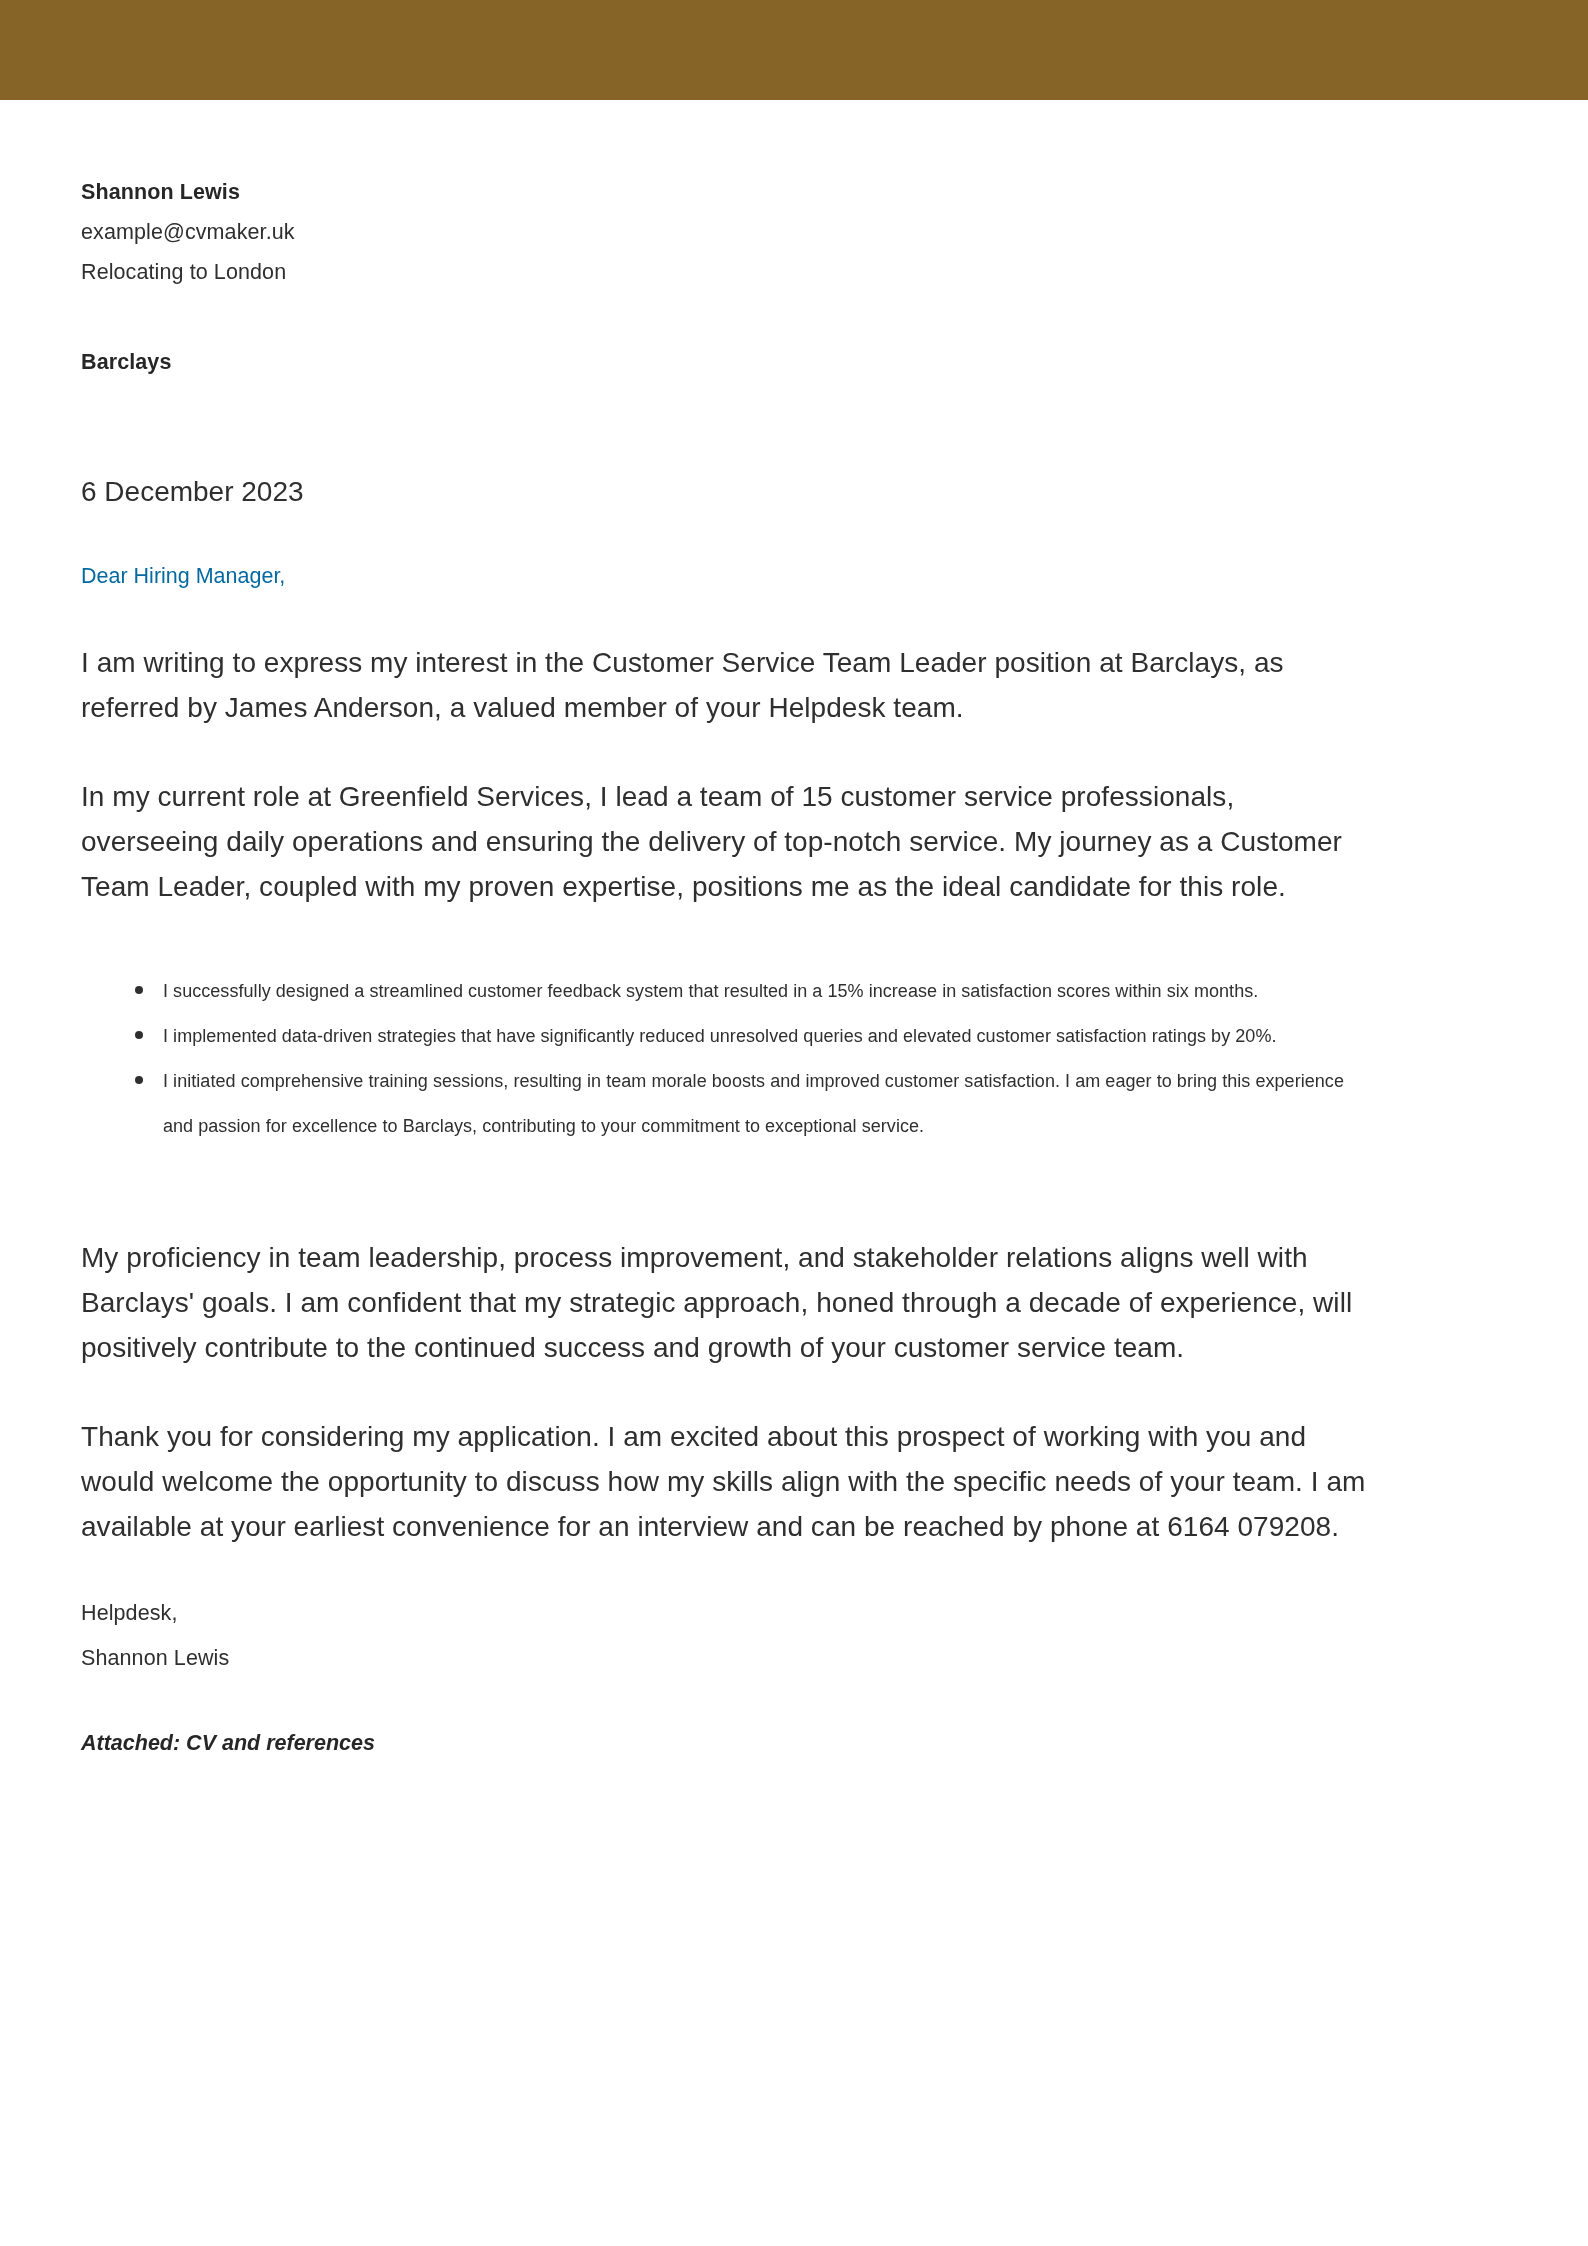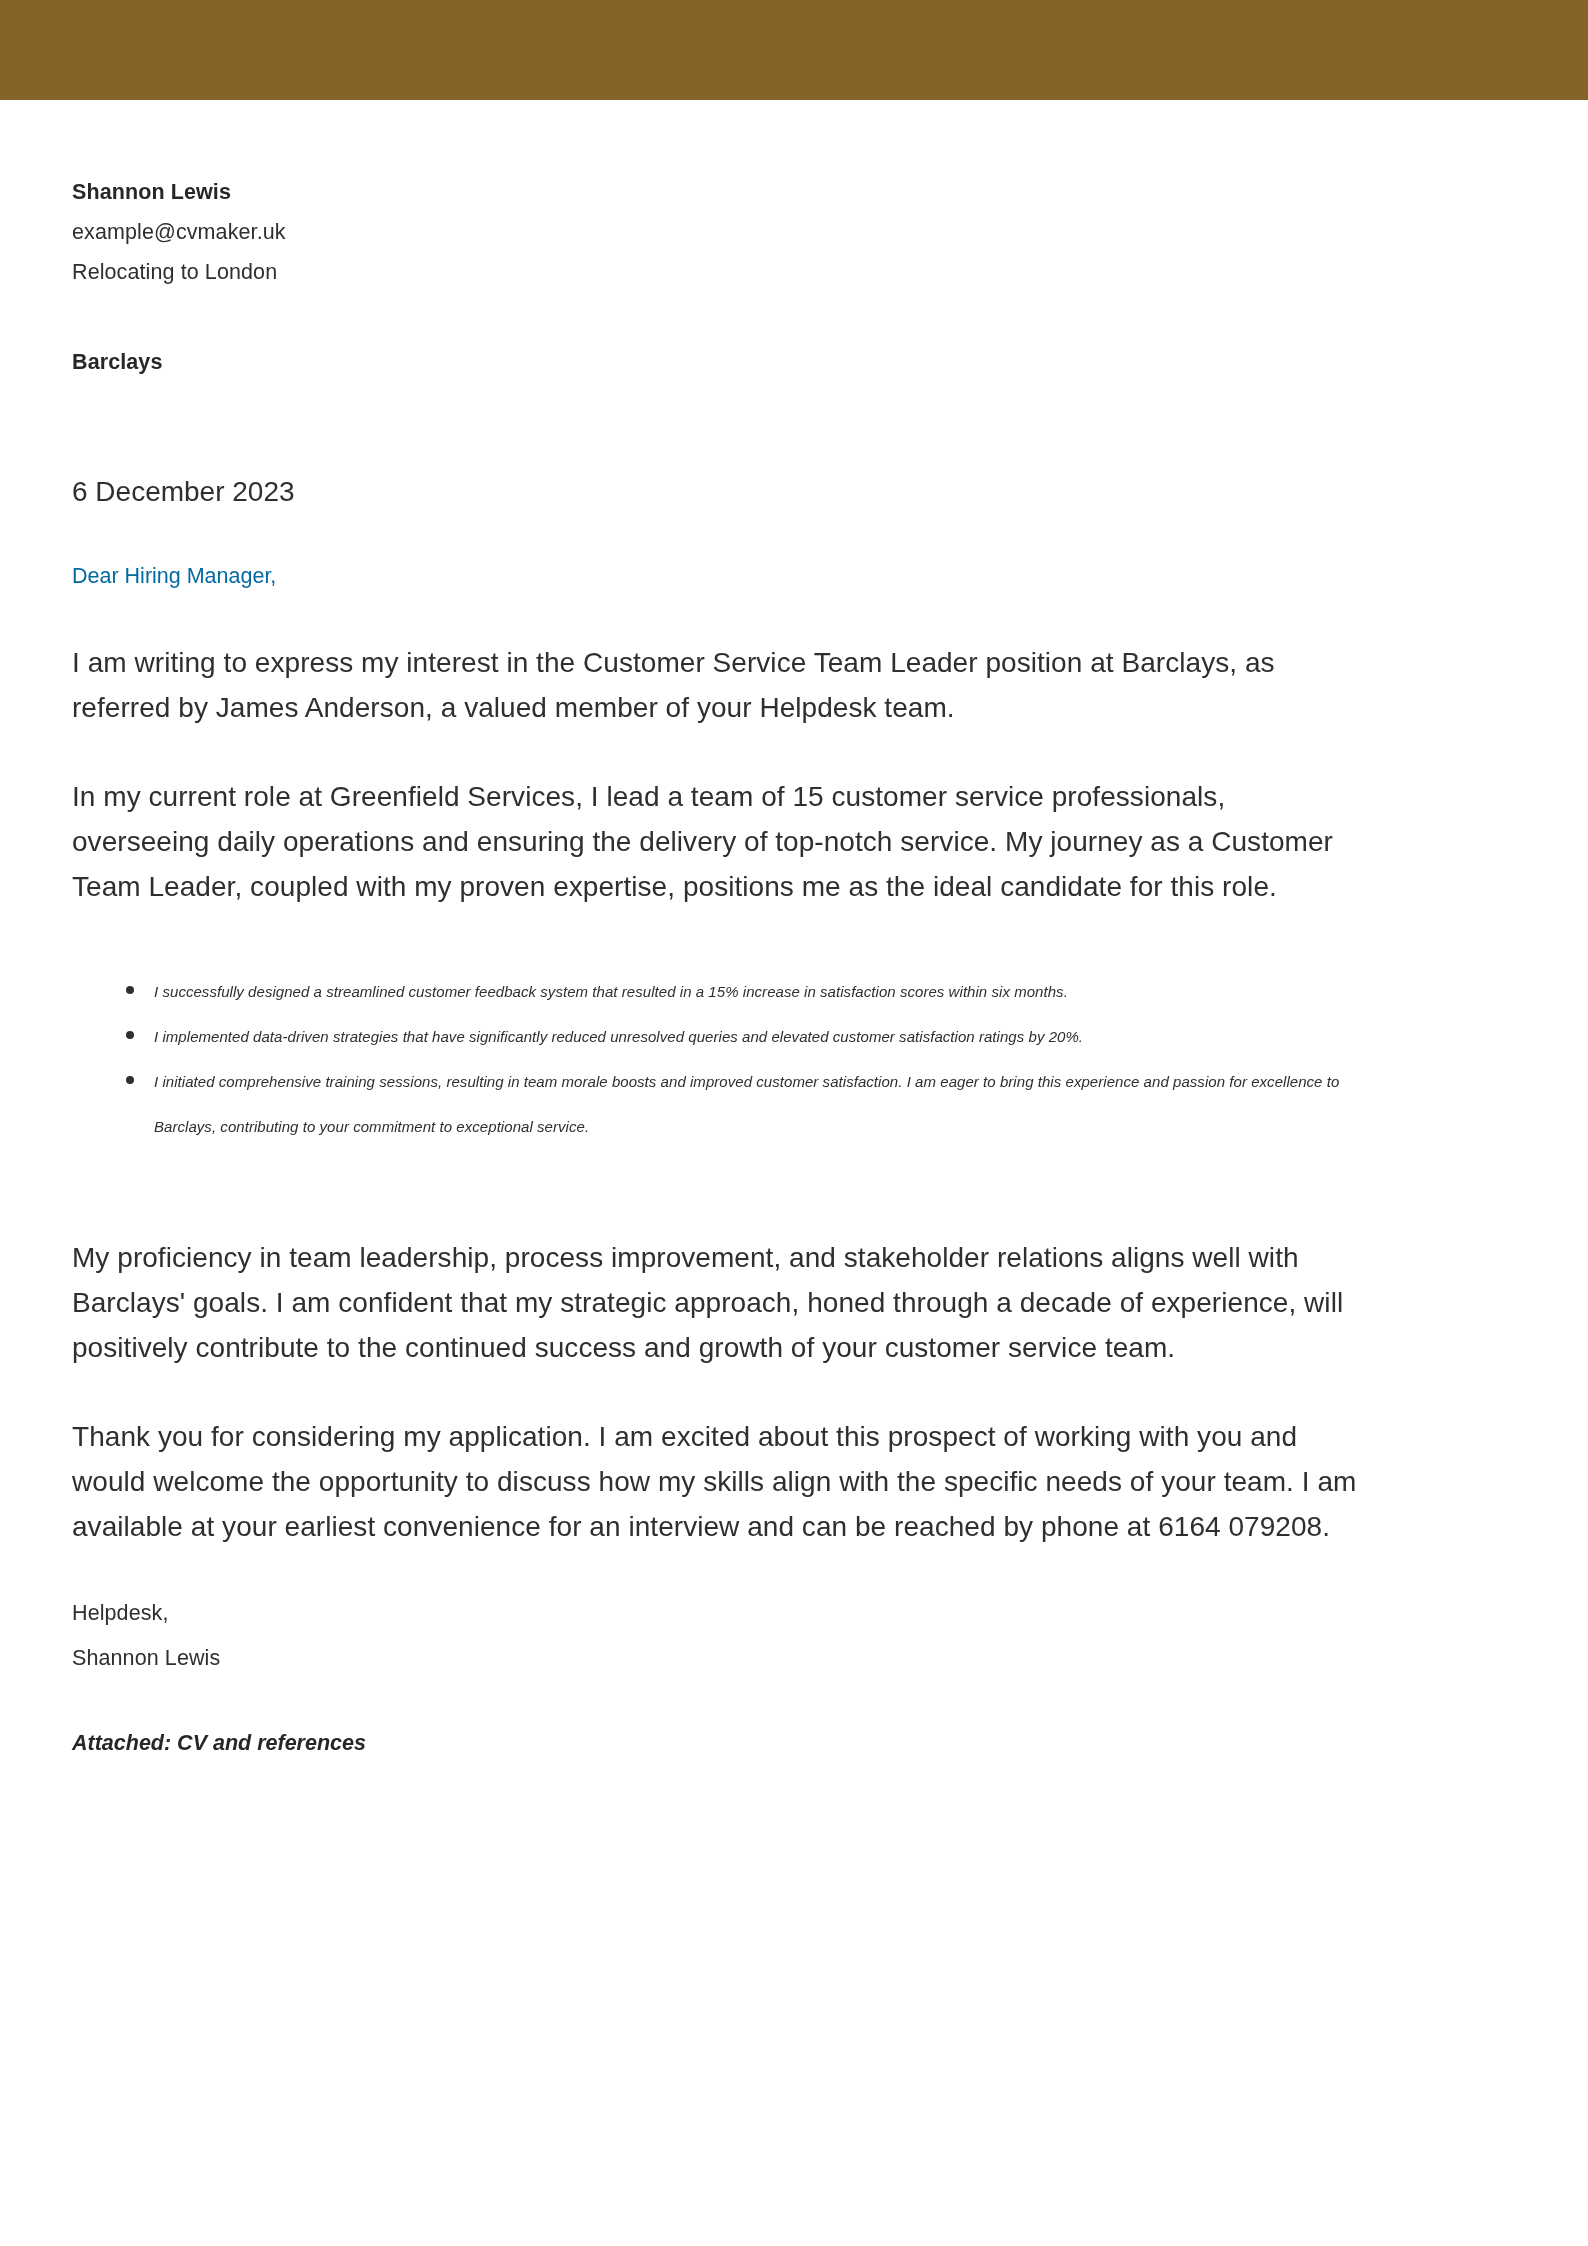--- a/index.html
+++ b/index.html
@@ -23,21 +23,21 @@
     position: absolute;
     top: 0;
     left: 0;
     width: 1588px;
     height: 100px;
     background: #866428;
   }
   .content {
     position: absolute;
     top: 100px;
-    left: 3px;
+    left: 12px;
     width: 1461px;
     padding: 72px 98px 0 69px;
     box-sizing: border-box;
   }
   .sender-block {
     margin: 0 0 0 0;
   }
   .line {
     color: #2f2f2f;
     font-size: 21.5px;
@@ -73,22 +73,21 @@
   }
   ul.highlights {
     margin: 60px 0 0 0;
     padding: 0 0 0 54px;
     list-style: none;
     max-width: 1420px;
   }
   ul.highlights li {
     position: relative;
     color: #2f2f2f;
-    font-size: 15px;
-    font-style: italic;
+    font-size: 18px;
     line-height: 45px;
     padding-left: 28px;
     margin-bottom: 0;
     letter-spacing: 0.05px;
   }
   ul.highlights li .bullet-dot {
     position: absolute;
     left: 0;
     top: 17px;
     width: 8px;

